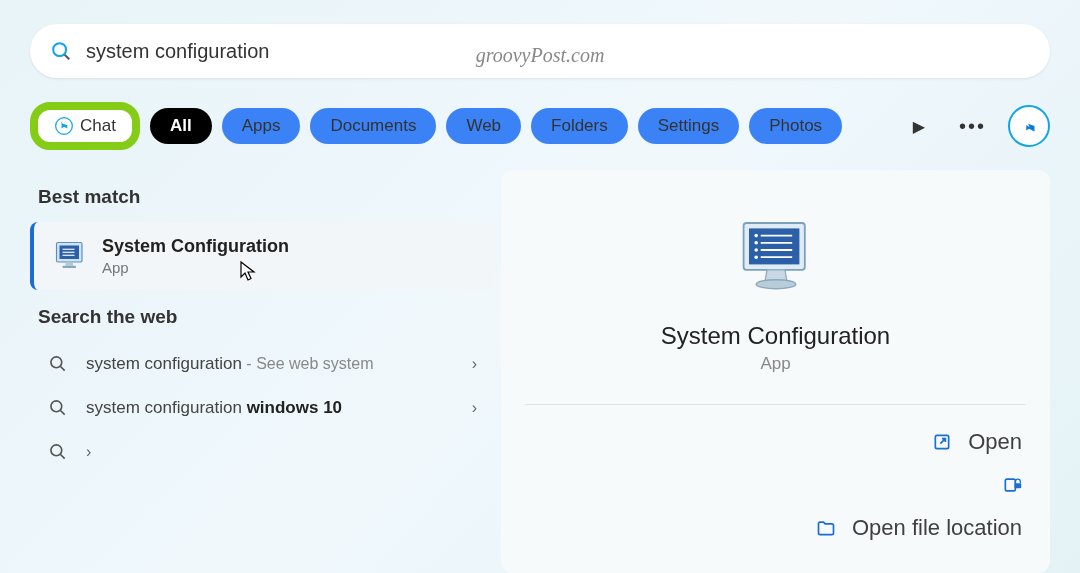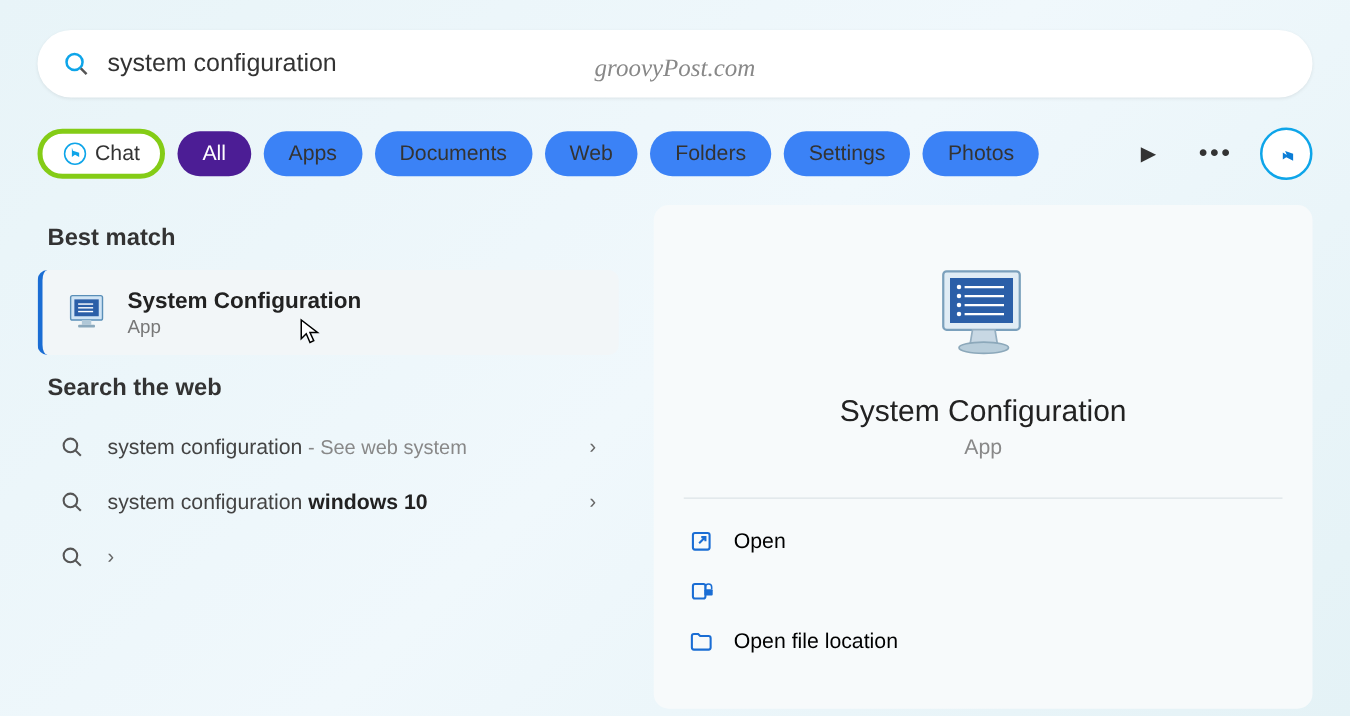--- a/index.html
+++ b/index.html
@@ -44,56 +44,56 @@
     .filter-row {
       display: flex;
       align-items: center;
       gap: 10px;
       margin: 24px 30px 0 30px;
     }
     .chat-pill {
       display: flex;
       align-items: center;
       gap: 6px;
-      border: 4px solid #84cc16;
+      border: 8px solid #84cc16;
       background: #fff;
       border-radius: 20px;
       padding: 6px 16px;
       font-size: 17px;
       color: #333;
       cursor: pointer;
     }
     .bing-icon-sm { width: 20px; height: 20px; border-radius: 50%; display: flex; align-items: center; justify-content: center; }
     .pill {
       background: #3b82f6;
       border-radius: 20px;
       padding: 8px 20px;
       font-size: 17px;
       color: #333;
       cursor: pointer;
       border: none;
     }
     .pill.active {
-      background: #4c1d95;
+      background: #000000;
       color: #fff;
-      font-weight: 400;
+      font-weight: 700;
     }
     .filter-spacer { flex: 1; }
     .more-arrow { font-size: 16px; color: #333; padding: 0 12px; cursor: pointer; }
     .ellipsis { font-size: 20px; color: #333; padding: 0 12px; cursor: pointer; letter-spacing: 2px; }
     .bing-circle {
       width: 42px; height: 42px; border-radius: 50%;
       border: 2px solid #0ea5e9;
       display: flex; align-items: center; justify-content: center;
       background: #fff;
       cursor: pointer;
     }
     .content {
       display: flex;
-      gap: 28px;
+      gap: 6px;
       margin: 20px 30px 0 30px;
       height: calc(100% - 170px);
     }
     .left-col { flex: 0 0 465px; }
     .right-col {
       flex: 1;
       background: #f7fafb;
       border-radius: 12px;
       padding: 24px;
     }
@@ -163,22 +163,23 @@
       height: 1px;
       background: #dde4e7;
       margin: 30px 0 14px 0;
     }
     .action-item {
       display: flex;
       align-items: center;
       gap: 16px;
       padding: 10px 4px;
       cursor: pointer;
-      font-size: 17px;
-      color: #000000;
+      font-size: 22px;
+      color: #404040;
+      justify-content: flex-end;
     }
     .action-icon { width: 20px; height: 20px; color: #1a6dd4; flex-shrink: 0; }
   </style>
 </head>
 <body>
 
 <div class="watermark">groovyPost.com</div>
 
 <div class="search-bar">
   <svg class="search-icon-svg" viewBox="0 0 24 24" fill="none" stroke="#0ea5e9" stroke-width="2.2">

